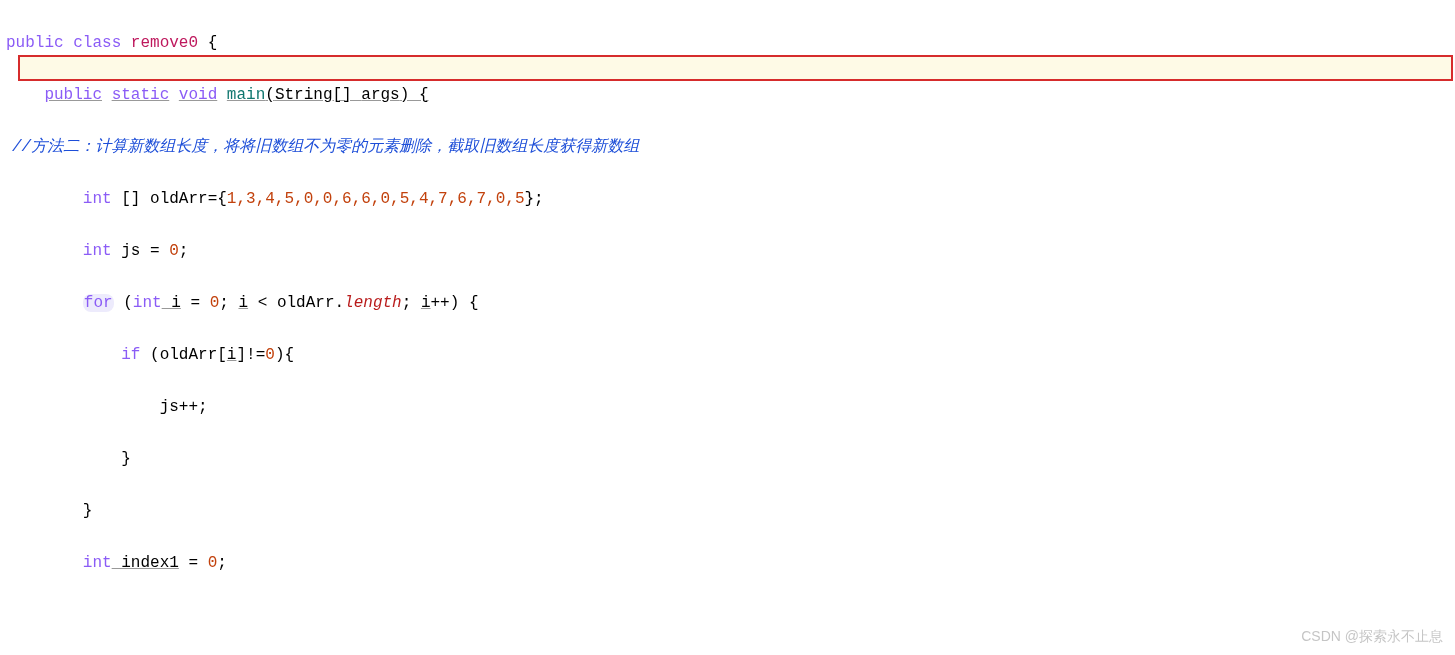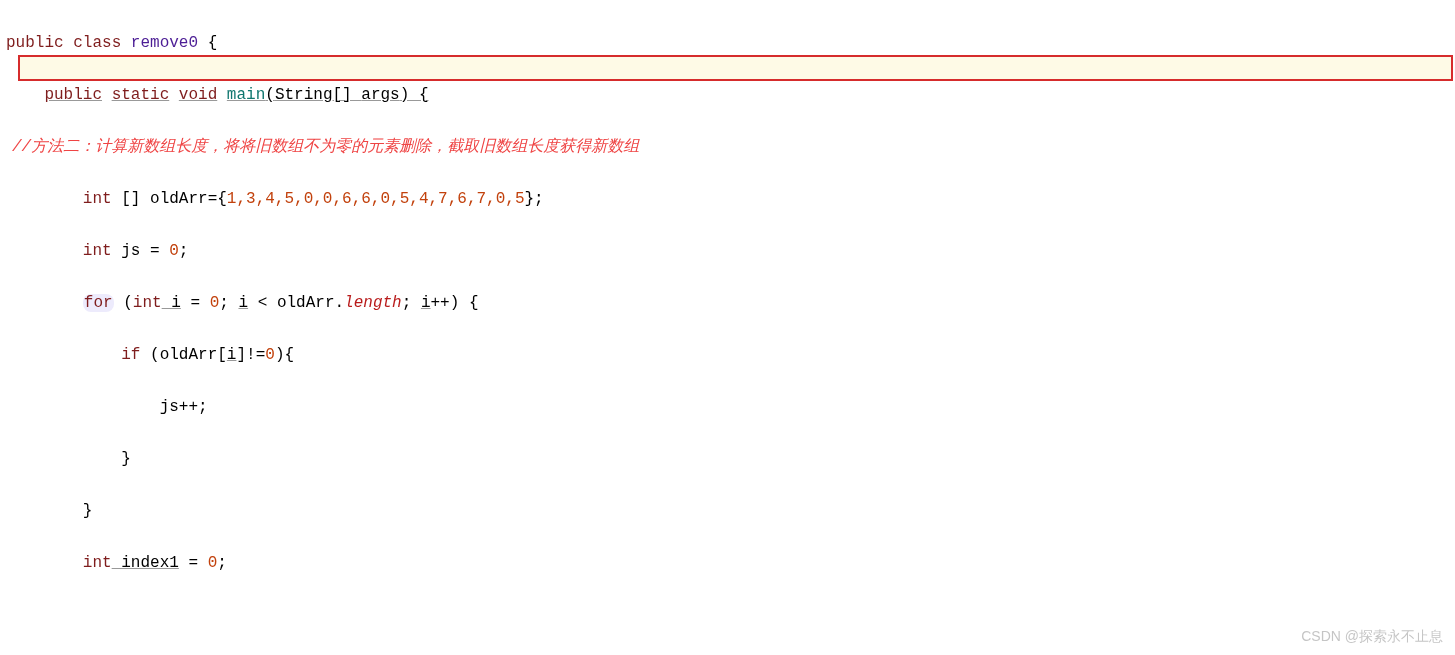--- a/index.html
+++ b/index.html
@@ -12,25 +12,25 @@
     width: 1455px;
     height: 655px;
     position: relative;
     overflow: hidden;
   }
   .code-area {
     padding: 4px 0 0 6px;
     white-space: pre;
   }
   .line { display: block; min-height: 26px; }
-  .kw { color: #7f1d1d; margin-top: 40px; }
-  .cls { color: #4c1d95; }
+  .kw { color: #8b5cf6; margin-top: 40px; }
+  .cls { color: #be185d; }
   .method { color: #0f766e; }
   .comment { color: #c0c0c0; font-style: italic; }
-  .comment-cn { color: #ef4444; }
+  .comment-cn { color: #1d4ed8; }
   .num { color: #c2410c; }
   .field { color: #b91c1c; font-style: italic; }
   .underline { text-decoration: underline; text-decoration-color: #999; }
   .for-hl { background: #edebfc; border-radius: 8px; padding: 0 1px; }
   .highlight-strip {
     position: absolute;
     left: 18px;
     top: 55px;
     right: 2px;
     height: 26px;

